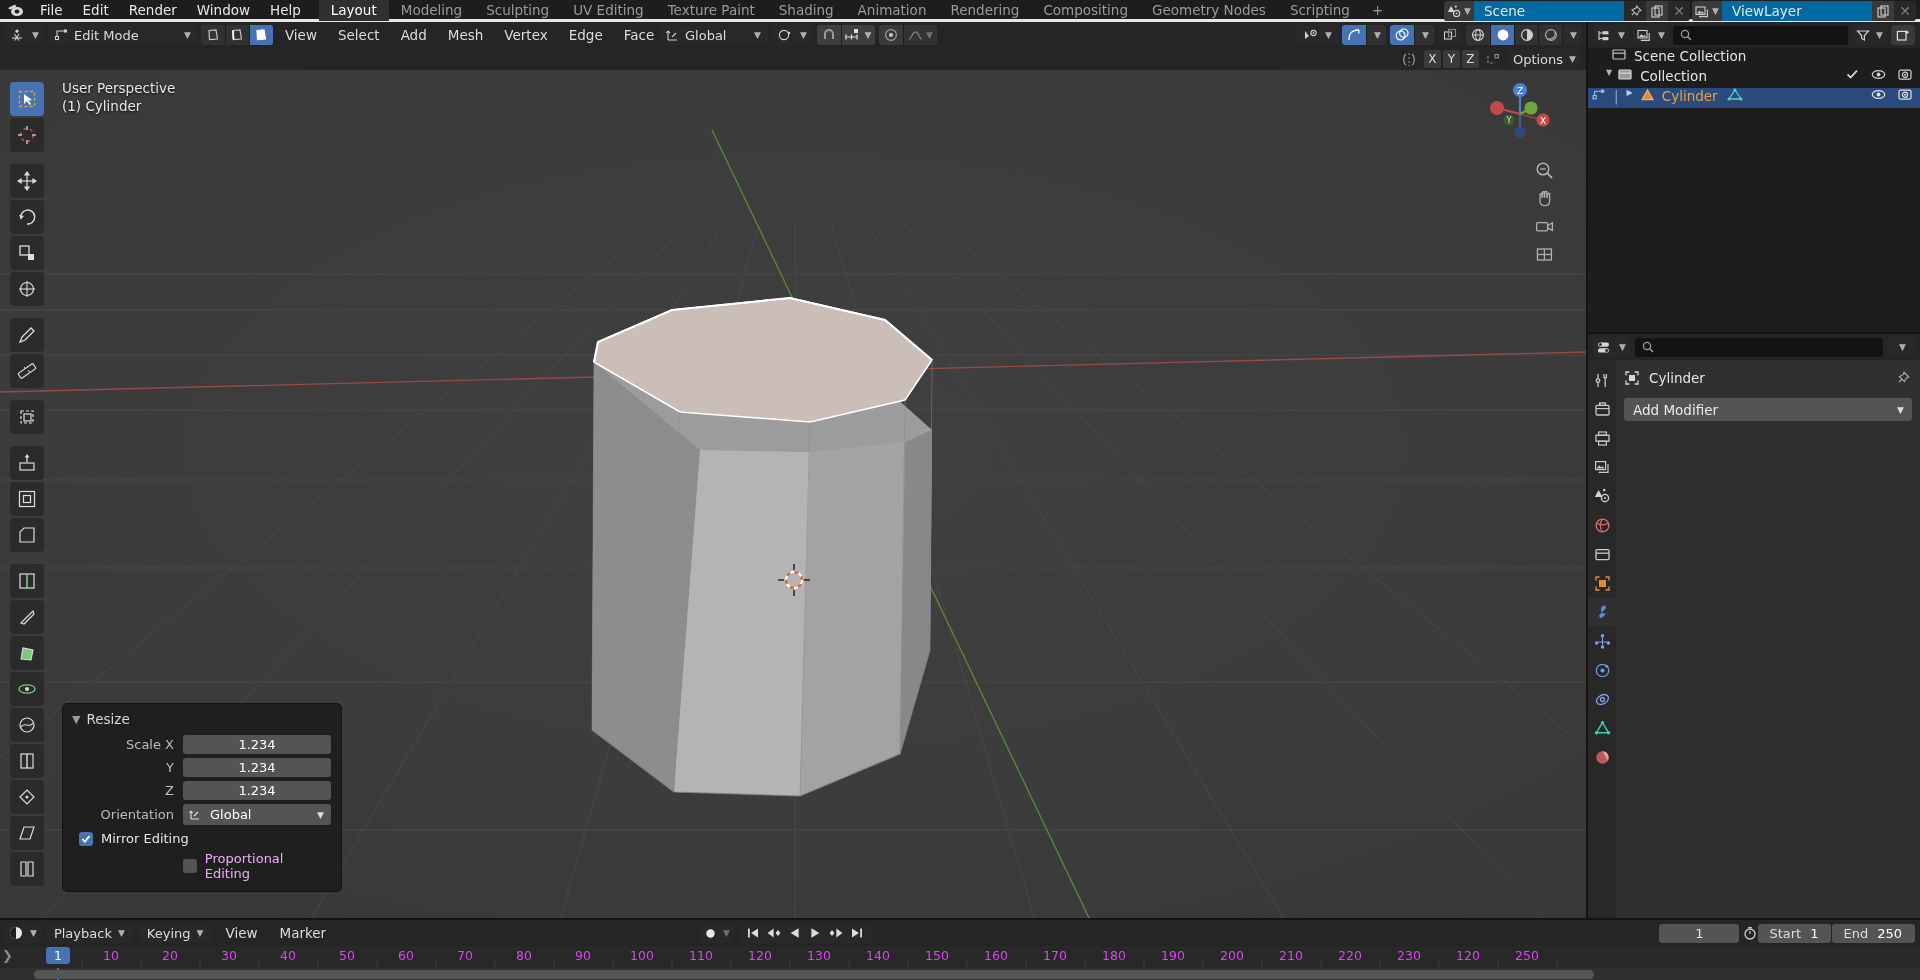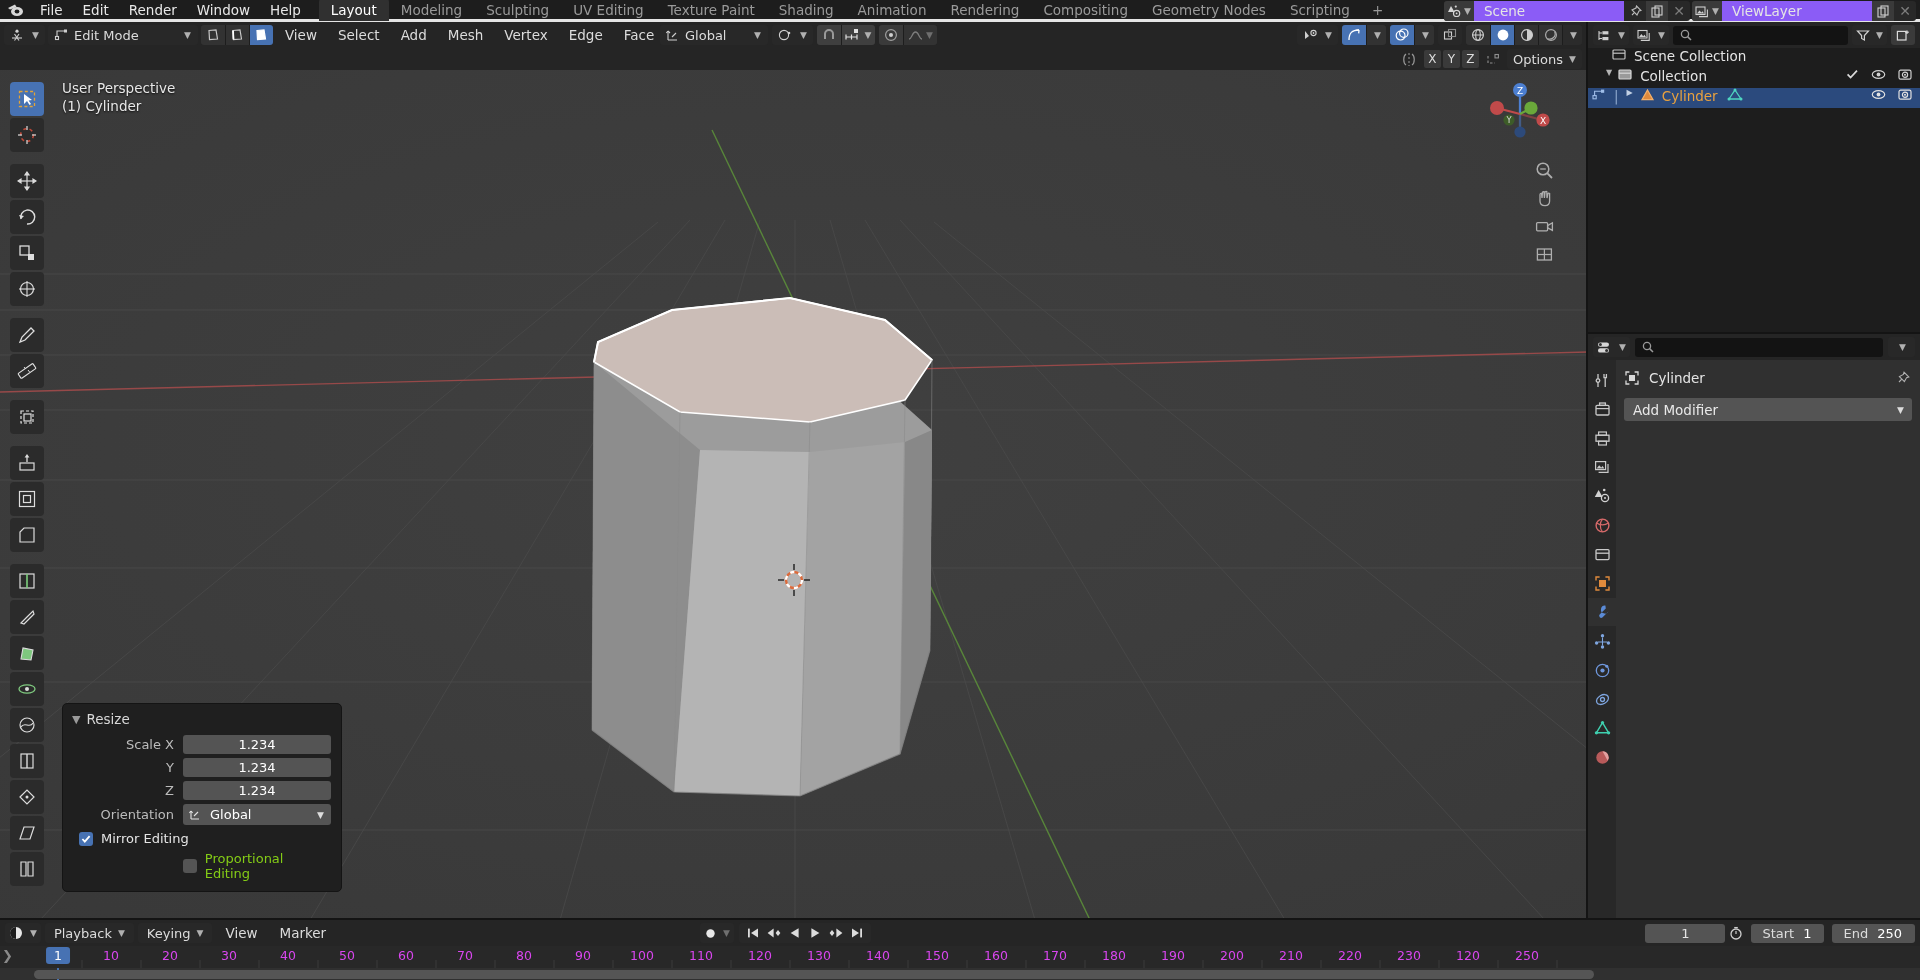--- a/index.html
+++ b/index.html
@@ -21,21 +21,21 @@
   }
   .blender-logo { width: 30px; display:flex; align-items:center; justify-content:center; }
   .menu-item { padding: 0 10px; height: 22px; line-height: 22px; color: #e8e8e8; font-size: 13.5px; white-space: nowrap; }
   .wstabs { display: flex; align-items: center; margin-left: 8px; height: 39px; }
   .wstab { padding: 0 12px; height: 22px; line-height: 22px; color: #9a9a9a; font-size: 13.5px; white-space: nowrap; }
   .wstab.active { background: #303030; color: #ffffff; border-radius: 3px 3px 0 0; }
   .ws-plus { padding: 0 10px; color: #9a9a9a; }
   .topbar-right { position: absolute; right: 4px; top: 1px; display: flex; align-items: center; gap: 2px; height: 20px; }
   .tb-widget { display: flex; align-items: center; height: 20px; background: #282828; border-radius: 3px; overflow: hidden; }
   .tb-iconbtn { width: 30px; height: 20px; display: flex; align-items: center; justify-content: center; background: #3a3a3a; }
-  .tb-name { background: #8b5cf6; padding: 0 10px; height: 20px; line-height: 20px; font-size: 13.5px; color: #e5e5e5; min-width: 150px; }
+  .tb-name { background: #0369a1; padding: 0 10px; height: 20px; line-height: 20px; font-size: 13.5px; color: #e5e5e5; min-width: 150px; }
   .tb-mini { width: 22px; height: 20px; display: flex; align-items: center; justify-content: center; background: #3a3a3a; }
   .tb-mini.flat { background: transparent; }
 
   
   .vp-header {
     position: absolute; top: 22px; left: 0; width: 1588px; height: 26px;
     background: #252525; display: flex; align-items: center; padding: 0 4px; gap: 3px;
   }
   .vp-header2 {
     position: absolute; top: 48px; left: 0; width: 1588px; height: 22px;
@@ -72,21 +72,21 @@
   .oppanel { position: absolute; left: 62px; bottom: 28px; width: 280px; background: #1d1d1dEE; border: 1px solid #141414; border-radius: 5px; padding: 0 0 10px 0; }
   .op-title { display: flex; align-items: center; gap: 6px; padding: 7px 10px 8px 9px; font-size: 13.5px; color: #d8d8d8; }
   .op-row { display: flex; align-items: center; margin: 0 10px 4px 10px; height: 19px; }
   .op-lab { width: 110px; text-align: right; padding-right: 9px; font-size: 13px; color: #bcbcbc; }
   .op-field { flex: 1; height: 19px; background: #545454; border-radius: 3px; display: flex; align-items: center; justify-content: center; font-size: 13px; color: #fff; }
   .op-select { flex: 1; height: 21px; background: #545454; border-radius: 3px; display: flex; align-items: center; padding: 0 6px; gap: 7px; font-size: 13px; color: #fff; position: relative; }
   .op-select .caret { position: absolute; right: 7px; }
   .op-check { display: flex; align-items: center; gap: 8px; margin: 3px 10px 0 120px; font-size: 13px; }
   .cbox { width: 14px; height: 14px; border-radius: 3px; background: #4772b3; display:flex;align-items:center;justify-content:center; }
   .cbox.off { background: #545454; }
-  .op-check.dim span { color: #84cc16; }
+  .op-check.dim span { color: #f0abfc; }
 
   
   .outliner { position: absolute; top: 22px; left: 1588px; width: 332px; height: 312px; background: #1d1d1d; }
   .ol-header { height: 26px; background: #252525; display: flex; align-items: center; padding: 0 5px; gap: 4px; }
   .ol-search { flex: 1; height: 19px; background: #131313; border-radius: 3px; display: flex; align-items: center; padding: 0 7px; gap: 6px; }
   .ol-row { height: 20px; display: flex; align-items: flex-start; font-size: 13.5px; padding-left: 6px; position: relative; }
   .ol-row.sel { background: #2b4a7d; }
   .ol-right { position: absolute; right: 8px; display: flex; gap: 12px; align-items: center; }
 
   
@@ -1033,21 +1033,21 @@
               <svg width="12" height="12" viewBox="0 0 12 12">
                 <rect x="9.2" y="1.6" width="1.8" height="8.8" fill="#dcdcdc"></rect>
                 <path d="M1 1.6 L1 10.4 L8 6 Z" fill="#dcdcdc"></path>
               </svg>
             </span>
         </div>
       </div>
 
       <div class="tl-right">
         <div class="tl-frame">1</div>
-        <div style="display:flex;align-items:center;gap:8px;">
+        <div style="display:flex;align-items:center;gap:1px;">
           <span>
             <svg width="14" height="14" viewBox="0 0 14 14">
                 <circle cx="7" cy="8" r="5" fill="none" stroke="#cfcfcf" stroke-width="1.3"></circle>
                 <line x1="7" y1="8" x2="7" y2="5" stroke="#cfcfcf" stroke-width="1.2"></line>
                 <line x1="5.2" y1="1.6" x2="8.8" y2="1.6" stroke="#cfcfcf" stroke-width="1.3"></line>
               </svg>
           </span>
           <div class="tl-se">
             <span class="k">Start</span>
             <span class="v">1</span>

